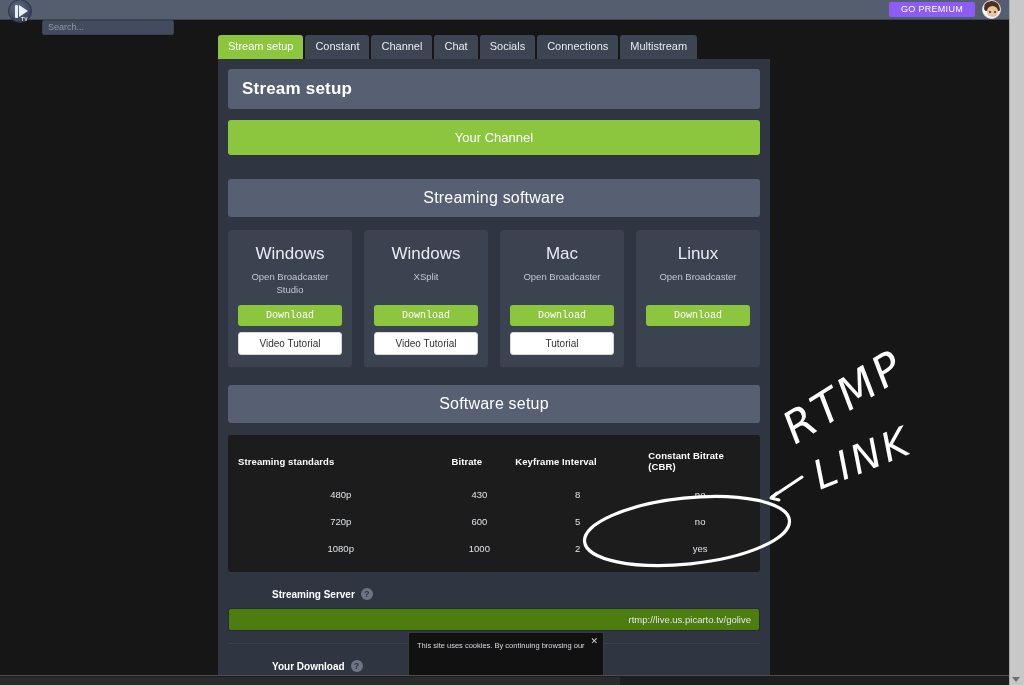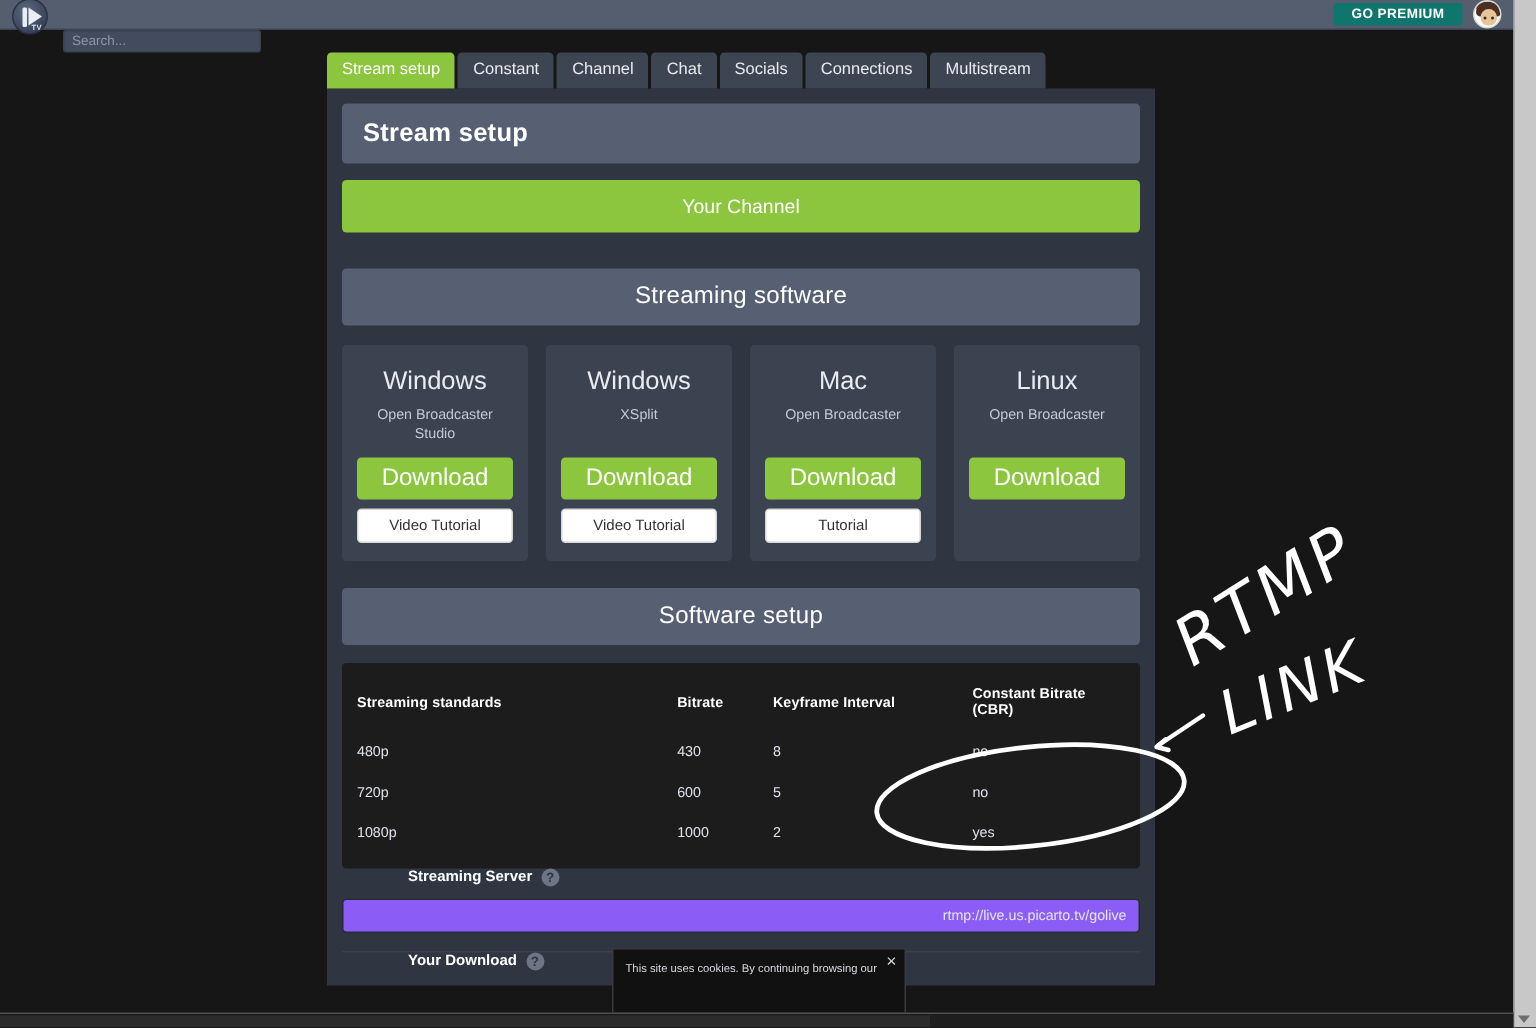--- a/index.html
+++ b/index.html
@@ -45,22 +45,22 @@
     margin-left: 10px; width: 132px; height: 15px;
     background: #434c5e; border: 1px solid #39414f; border-radius: 2px;
     display: flex; align-items: center; padding: 0 5px; margin-top: 35px;
   }
   .search-box .ph { font-size: 9px; color: #8d96a6; line-height: 1; }
   .nav-right {
     margin-left: auto; display: flex; align-items: center; gap: 7px;
     padding-right: 8px; height: 100%;
   }
   .go-premium {
-    background: #0f766e; color: #fff;
-    font-size: 9px; font-weight: bold; letter-spacing: .3px;
+    background: #8b5cf6; color: #fff;
+    font-size: 9px; font-weight: normal; letter-spacing: .3px;
     padding: 3px 12px; border-radius: 2px; border: none;
     line-height: 1.1; cursor: pointer;
   }
   .avatar {
     width: 19px; height: 19px; border-radius: 50%;
     background: #fff; border: 1px solid #d9d9d9;
     overflow: hidden; position: relative; flex: 0 0 auto;
   }
   .avatar .hair {
     position: absolute; left: 1px; top: 0px; width: 17px; height: 10px;
@@ -117,55 +117,55 @@
     padding: 14px 10px 12px; text-align: center;
     display: flex; flex-direction: column; align-items: center;
   }
   .card .os { font-size: 17px; color: #e9ecf2; margin-bottom: 7px; }
   .card .sub {
     font-size: 9.5px; color: #c3c9d4; line-height: 1.35;
     min-height: 26px; margin-bottom: 8px;
   }
   .btn-dl {
     width: 100%; background: #8cc63e; color: #fff; border: none;
-    border-radius: 3px; padding: 5px 0; font-size: 16px; cursor: pointer;
-    font-family: Liberation Sans, sans-serif; margin-bottom: 6px;
+    border-radius: 3px; padding: 5px 0; font-size: 10px; cursor: pointer;
+    font-family: Liberation Mono, monospace; margin-bottom: 6px;
   }
   .btn-tut {
     width: 100%; background: #fff; color: #333; border: 1px solid #d7d7d7;
     border-radius: 3px; padding: 5px 0; font-size: 10px; cursor: pointer;
     font-family: inherit;
   }
   .card.no-tut { justify-content: flex-start; }
 
   
   .table-box { background: #1c1c1c; border-radius: 3px; margin-top: 12px; padding: 6px 0 10px; }
   table { width: 100%; border-collapse: collapse; }
   th {
     text-align: left; font-size: 9.5px; color: #fff; font-weight: bold;
     padding: 9px 8px 9px 0; letter-spacing: .1px;
   }
-  td { font-size: 9.5px; color: #dfe3ea; padding: 8px 8px 8px 0; }
+  td { font-size: 9.5px; color: #dfe3ea; padding: 8px 8px 8px 0; text-align: center; }
   th:first-child, td:first-child { padding-left: 10px; }
   .c-std { width: 42%; } .c-br { width: 12%; } .c-kf { width: 25%; } .c-cbr { width: 21%; }
 
   
   .field-label {
     font-size: 10px; color: #fff; font-weight: bold;
-    margin-top: 0; display: flex; align-items: flex-start; gap: 6px; padding-left: 44px;
+    margin-top: 16px; display: flex; align-items: center; gap: 6px; padding-left: 44px;
   }
   .help {
     display: inline-flex; align-items: center; justify-content: center;
     width: 12px; height: 12px; border-radius: 50%;
     background: #6d7585; color: #2f3541; font-size: 9px; font-weight: bold;
     cursor: pointer; line-height: 1;
   }
   .server-input {
     margin-top: 8px; width: 100%; height: 23px;
-    background: #8b5cf6; border: 1px solid #262b34; border-radius: 3px;
+    background: #4d7c0f; border: 1px solid #262b34; border-radius: 3px;
     display: flex; align-items: center; justify-content: flex-end;
     padding: 0 8px;
   }
   .server-input .val { font-size: 9.5px; color: #e3e7ee; }
   .hr { border-top: 1px solid #3a414e; margin-top: 12px; }
 
   
   .cookie {
     position: absolute; left: 408px; top: 632px;
     width: 196px; height: 44px;

